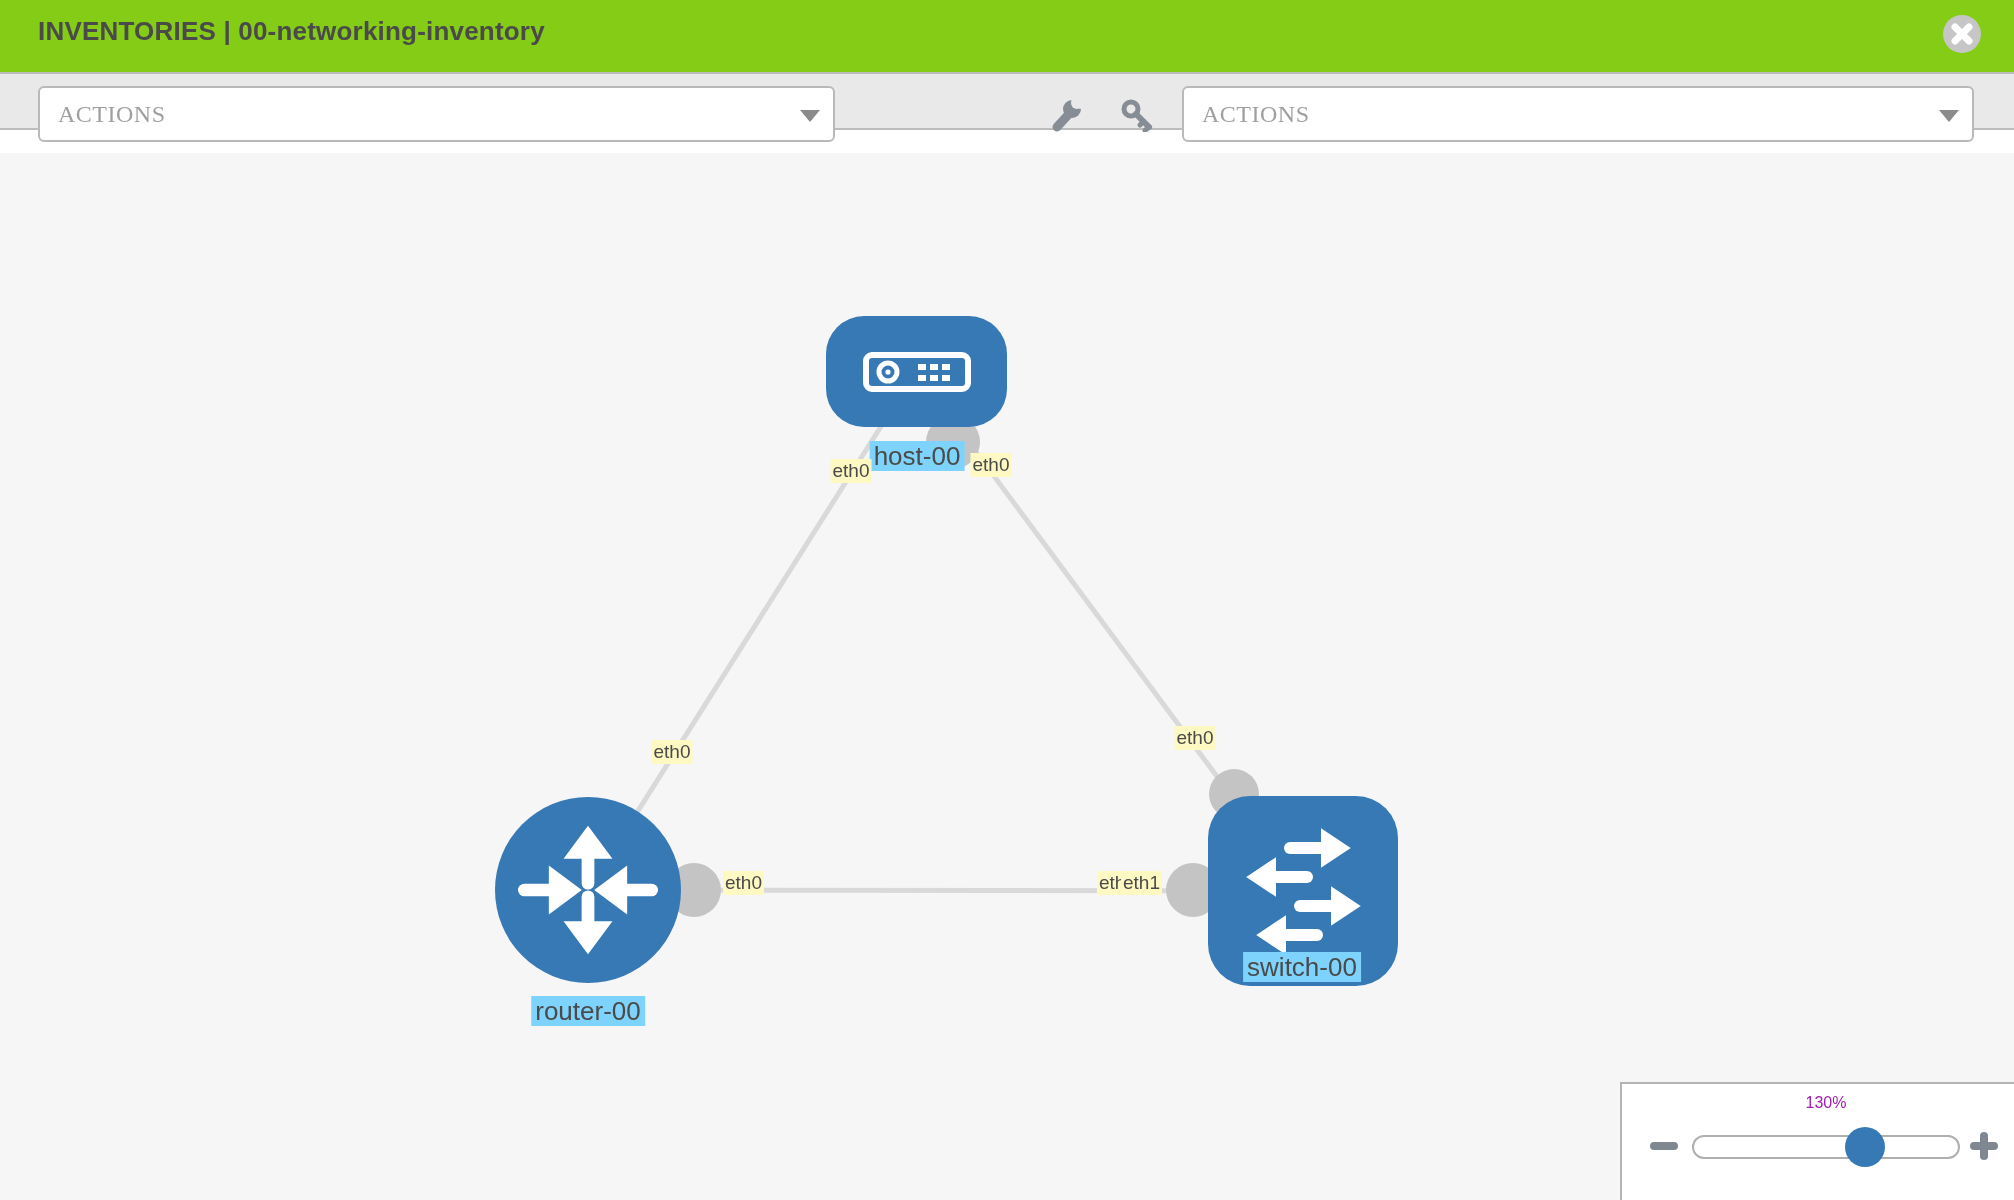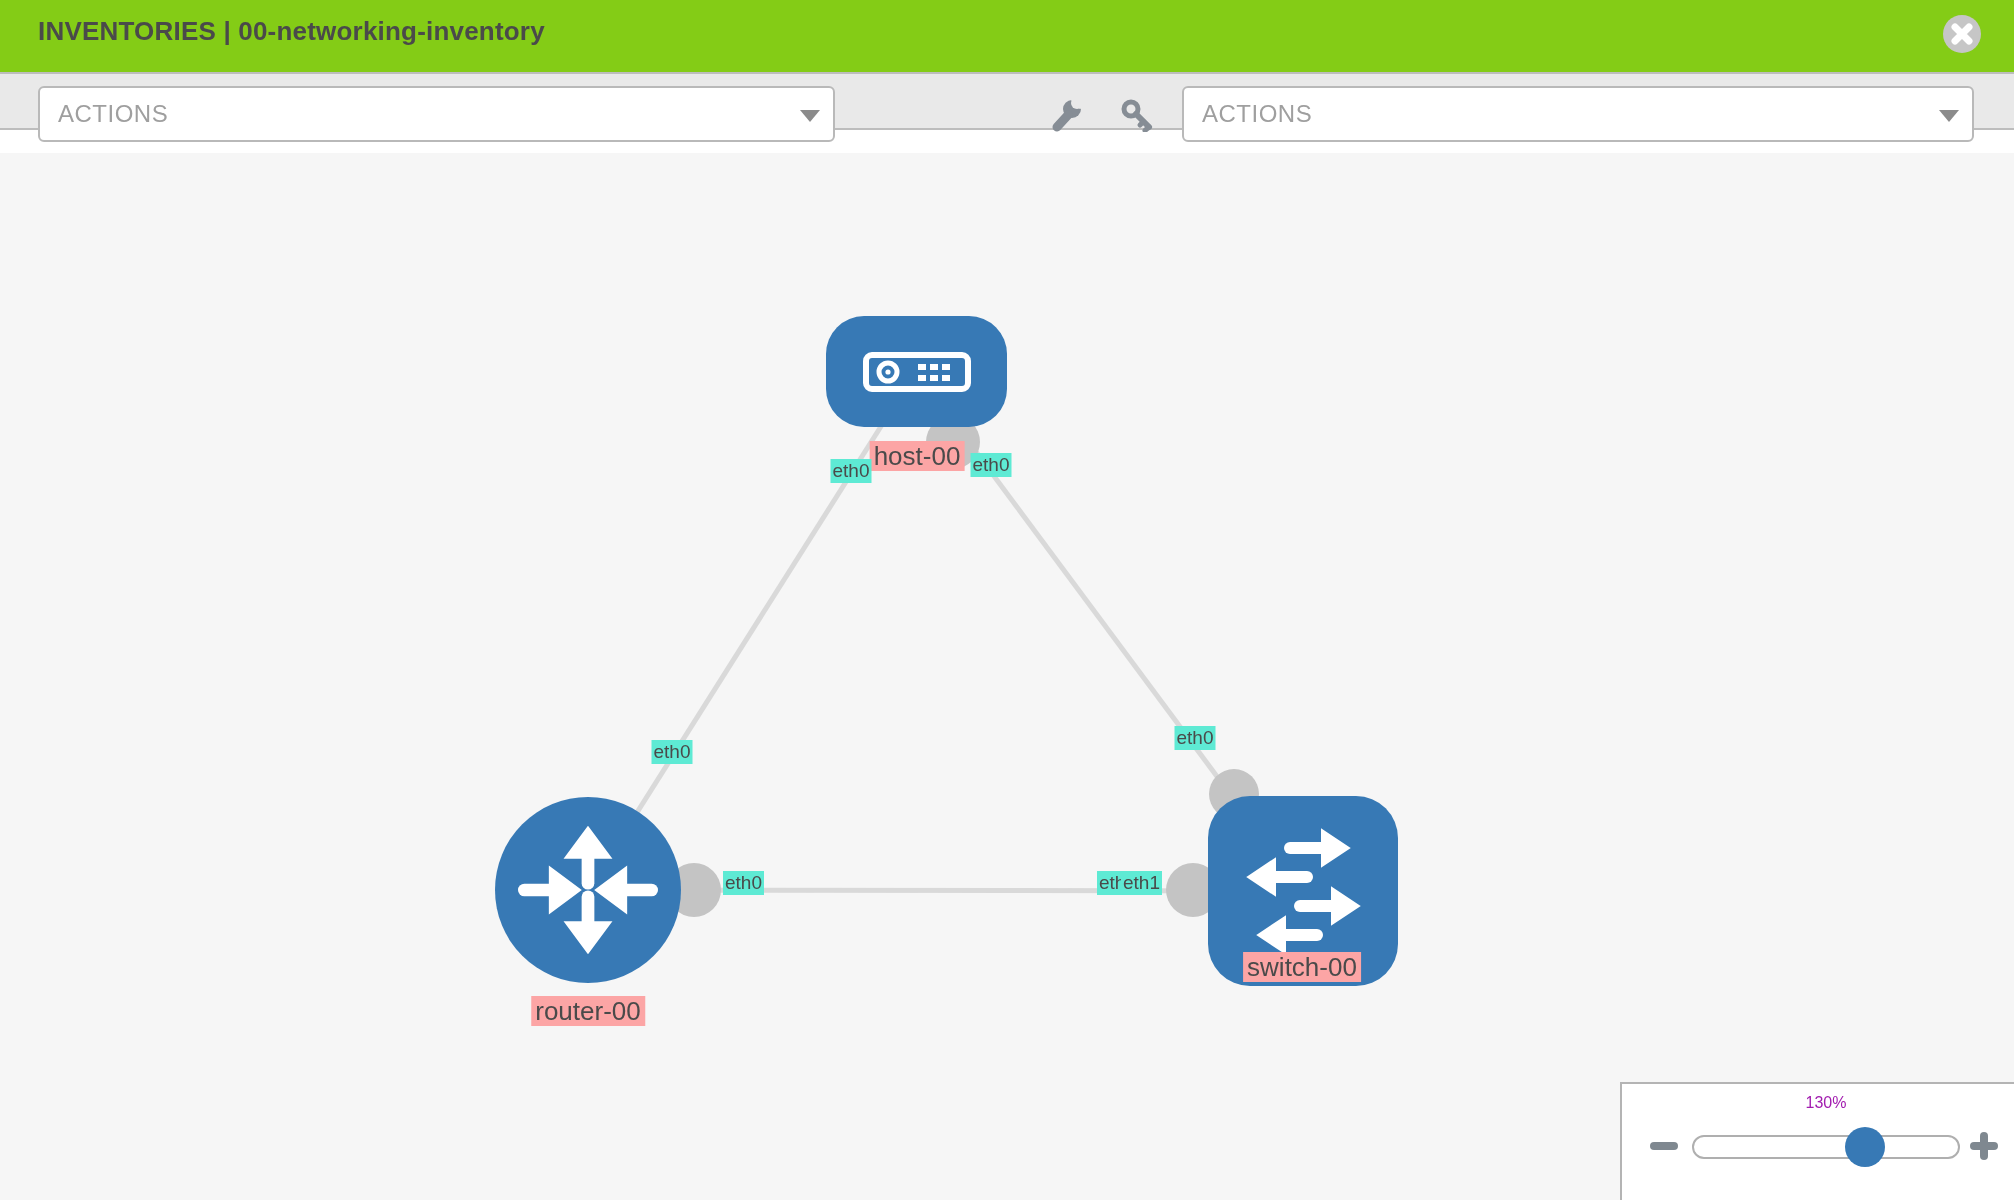--- a/index.html
+++ b/index.html
@@ -14,21 +14,21 @@
   }
   .close-btn {
     position: absolute; left: 1943px; top: 15px; width: 38px; height: 38px;
     background: #c6c6c6; border-radius: 50%; cursor: pointer;
     display: flex; align-items: center; justify-content: center;
   }
 
   
   .toolbar {
     position: absolute; left: 0; top: 72px; width: 2014px; height: 58px;
-    background: #e9e9e9; border-top: 2px solid #bdbdbd; border-bottom: 2px solid #bdbdbd;
+    background: #e9e9e9; border-top: 2px solid #bdbdbd; border-bottom: 2px solid #bdbdbd; font-family: Liberation Serif, serif;
   }
   .select-box {
     position: absolute; top: 12px; height: 56px;
     background: #ffffff; border: 2px solid #b9b9b9; border-radius: 6px;
     display: flex; align-items: center;
   }
   .select-box .box-label { font-size: 24px; color: #9f9f9f; padding-left: 18px; letter-spacing: 0.5px; }
   .caret-down {
     position: absolute; width: 0; height: 0;
     border-left: 10px solid transparent; border-right: 10px solid transparent;
@@ -47,26 +47,26 @@
   }
   .links-layer { position: absolute; left: 0; top: 0; z-index: 0; }
 
   .node { position: absolute; background: #3779b5; z-index: 2; display: flex; align-items: center; justify-content: center; cursor: pointer; }
   .node-host   { left: 826px;  top: 163px; width: 181px; height: 111px; border-radius: 38px; }
   .node-router { left: 495px;  top: 644px; width: 186px; height: 186px; border-radius: 50%; }
   .node-switch { left: 1208px; top: 643px; width: 190px; height: 190px; border-radius: 42px; }
 
   .node-label {
     position: absolute; z-index: 3; transform: translateX(-50%);
-    background: #fca5a5; color: #4a4a4a; font-size: 26px; line-height: 30px; padding: 0 4px;
+    background: #7dd3fc; color: #4a4a4a; font-size: 26px; line-height: 30px; padding: 0 4px;
     white-space: nowrap;
   }
   .iface-label {
     position: absolute; z-index: 3;
-    background: #5eead4; color: #4a4a4a; font-size: 19px; line-height: 24px; padding: 0 2px;
+    background: #fef9c3; color: #4a4a4a; font-size: 19px; line-height: 24px; padding: 0 2px;
     white-space: nowrap;
   }
   .centered { transform: translateX(-50%); }
 
   
   .zoom-panel {
     position: absolute; left: 1620px; top: 1082px; width: 420px; height: 150px;
     background: #ffffff; border: 2px solid #b4b4b4; z-index: 5;
   }
   .zoom-level {

